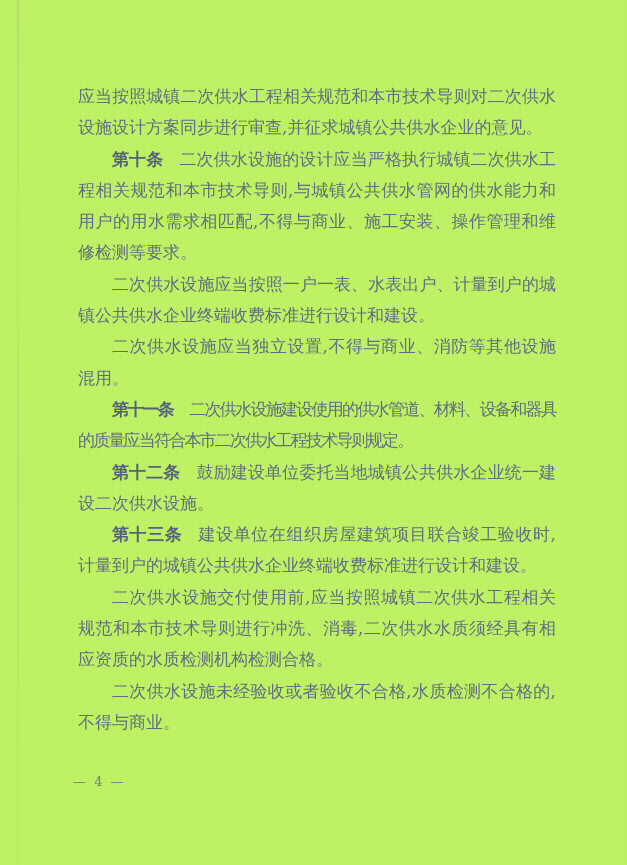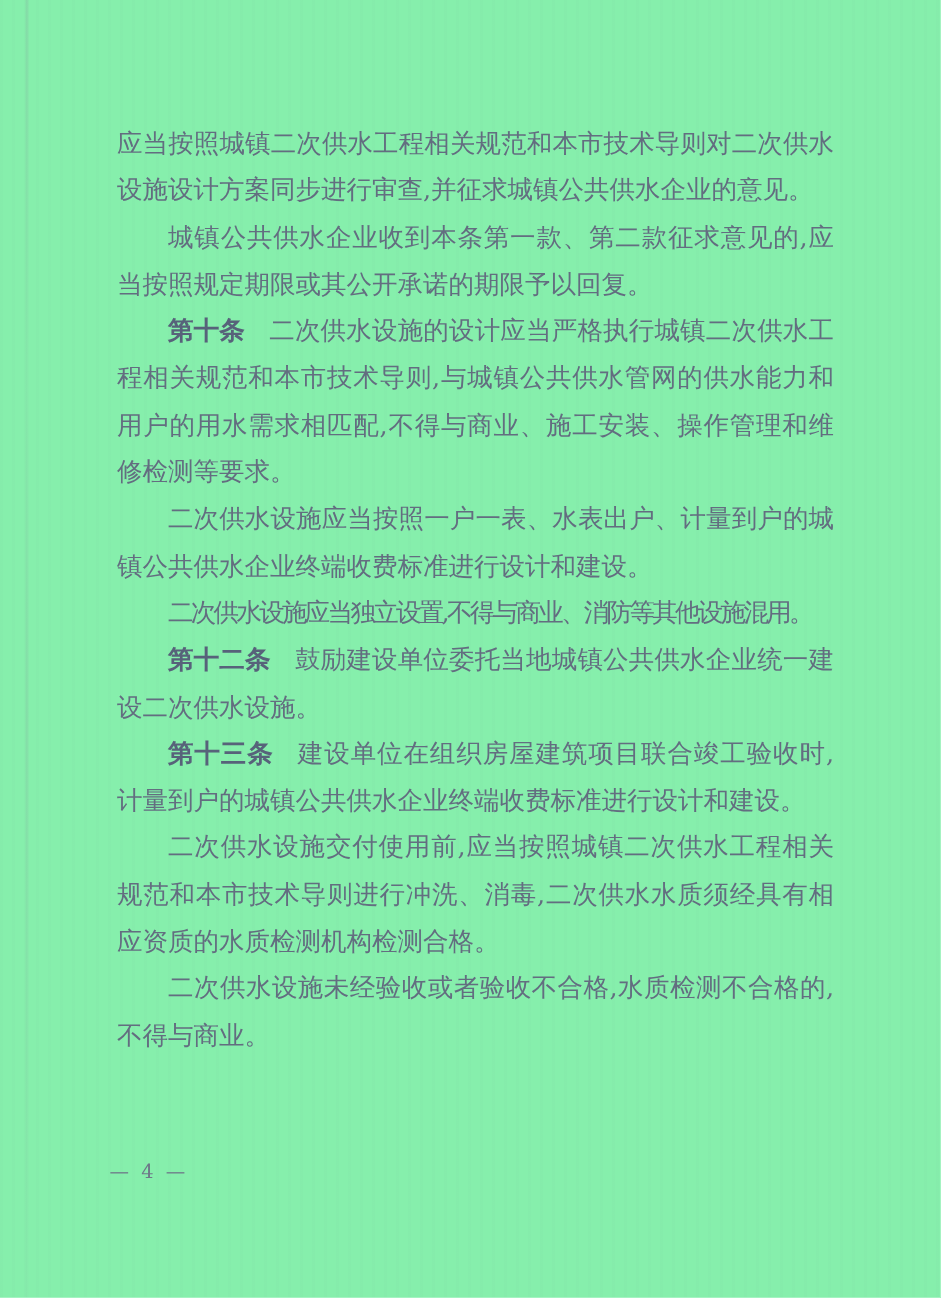--- a/index.html
+++ b/index.html
@@ -5,21 +5,21 @@
   html, body { margin: 0; padding: 0; }
   body {
     width: 627px; height: 865px;
     background: #ffffff;
     font-family: "DejaVu Serif", "Liberation Serif", serif;
     overflow: hidden;
   }
   .page {
     position: relative;
     width: 627px; height: 865px;
-    background: #86efac;
+    background: #bef264;
     overflow: hidden;
   }
   
   .scan-texture {
     position: absolute; top: 0; left: 0; right: 0; bottom: 0;
     background: repeating-linear-gradient(90deg,
       rgba(90,100,120,0.02) 0px, rgba(90,100,120,0.02) 2px,
       rgba(0,0,0,0) 2px, rgba(0,0,0,0) 8px);
     pointer-events: none;
   }
@@ -62,23 +62,23 @@
   }
 </style>
 </head>
 <body>
 
 <div class="page">
   <div class="scan-texture"></div>
   <div class="edge-shadow"></div>
   <main class="doc" id="doc-body">
       <p class="para"><span>应当按照城镇二次供水工程相关规范和本市技术导则对二次供水设施设计方案同步进行审查,并征求城镇公共供水企业的意见。</span></p>
-      <p class="para indent"><span>城镇公共供水企业收到本条第一款、第二款征求意见的,应当按照规定期限或其公开承诺的期限予以回复。</span></p>
       <p class="para indent"><span class="article-heading">第十条</span><span>二次供水设施的设计应当严格执行城镇二次供水工程相关规范和本市技术导则,与城镇公共供水管网的供水能力和用户的用水需求相匹配,不得与商业、施工安装、操作管理和维修检测等要求。</span></p>
       <p class="para indent"><span>二次供水设施应当按照一户一表、水表出户、计量到户的城镇公共供水企业终端收费标准进行设计和建设。</span></p>
       <p class="para indent"><span>二次供水设施应当独立设置,不得与商业、消防等其他设施混用。</span></p>
+      <p class="para indent"><span class="article-heading">第十一条</span><span>二次供水设施建设使用的供水管道、材料、设备和器具的质量应当符合本市二次供水工程技术导则规定。</span></p>
       <p class="para indent"><span class="article-heading">第十二条</span><span>鼓励建设单位委托当地城镇公共供水企业统一建设二次供水设施。</span></p>
       <p class="para indent"><span class="article-heading">第十三条</span><span>建设单位在组织房屋建筑项目联合竣工验收时,计量到户的城镇公共供水企业终端收费标准进行设计和建设。</span></p>
       <p class="para indent"><span>二次供水设施交付使用前,应当按照城镇二次供水工程相关规范和本市技术导则进行冲洗、消毒,二次供水水质须经具有相应资质的水质检测机构检测合格。</span></p>
       <p class="para indent"><span>二次供水设施未经验收或者验收不合格,水质检测不合格的,不得与商业。</span></p>
     </main>
   <div class="footer">— 4 —</div>
 </div>
 
 </body></html>

